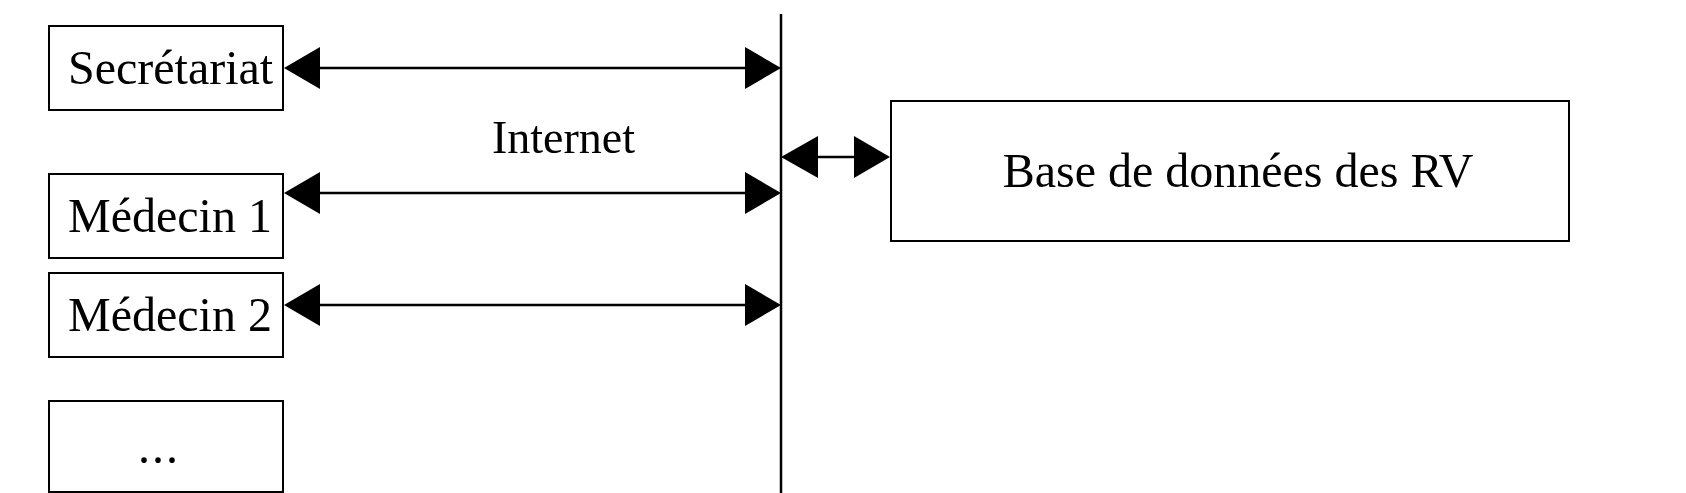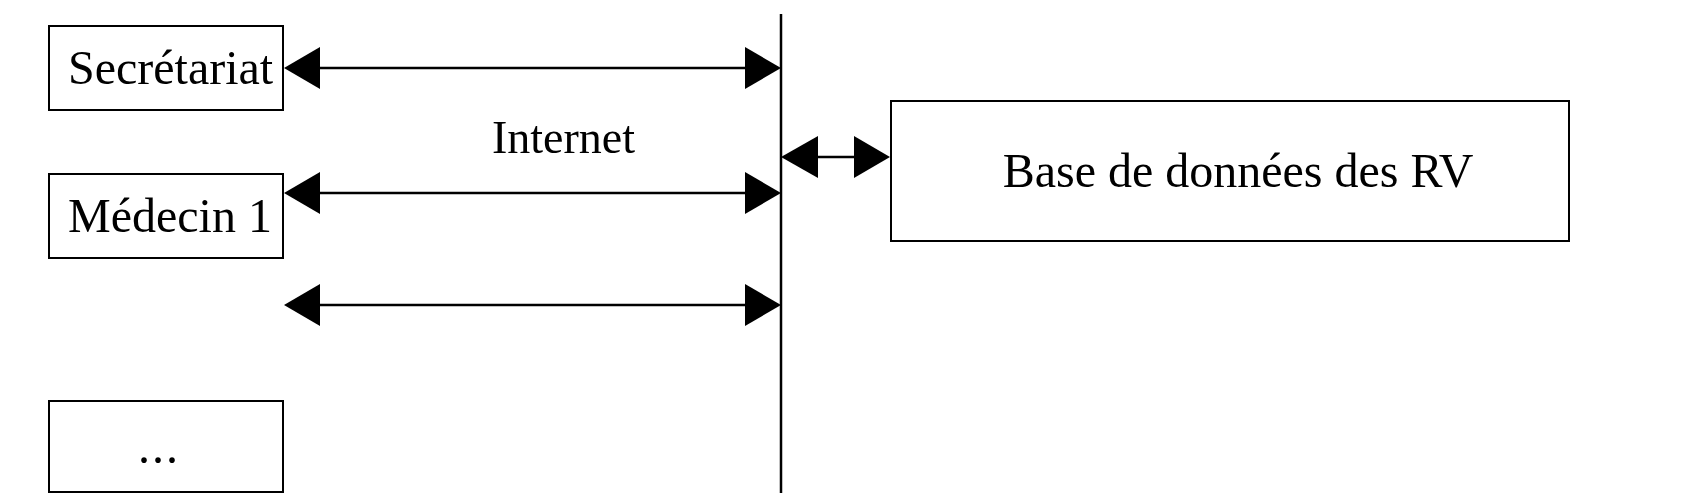--- a/index.html
+++ b/index.html
@@ -95,20 +95,23 @@
   </svg>
 
   <div class="node-box client-box" style="left:48px; top:25px; width:236px; height:86px;">
     <span class="node-label client-label">Secrétariat</span>
   </div>
 
   <div class="node-box client-box" style="left:48px; top:150px; width:236px; height:86px;margin-top:23px;">
     <span class="node-label client-label">Médecin 1</span>
   </div>
 
+  <div class="node-box client-box" style="left:48px; top:272px; width:236px; height:86px;">
+    <span class="node-label client-label">Médecin 2</span>
+  </div>
 
   <div class="node-box client-box" style="left:48px; top:400px; width:236px; height:93px;">
     <span class="node-label dots-label">...</span>
   </div>
 
   <div class="internet-label" style="left:492px; top:111px;">Internet</div>
 
   <div class="node-box db-box" style="left:890px; top:100px; width:680px; height:142px;">
     <span class="node-label db-label">Base de données des RV</span>
   </div>

